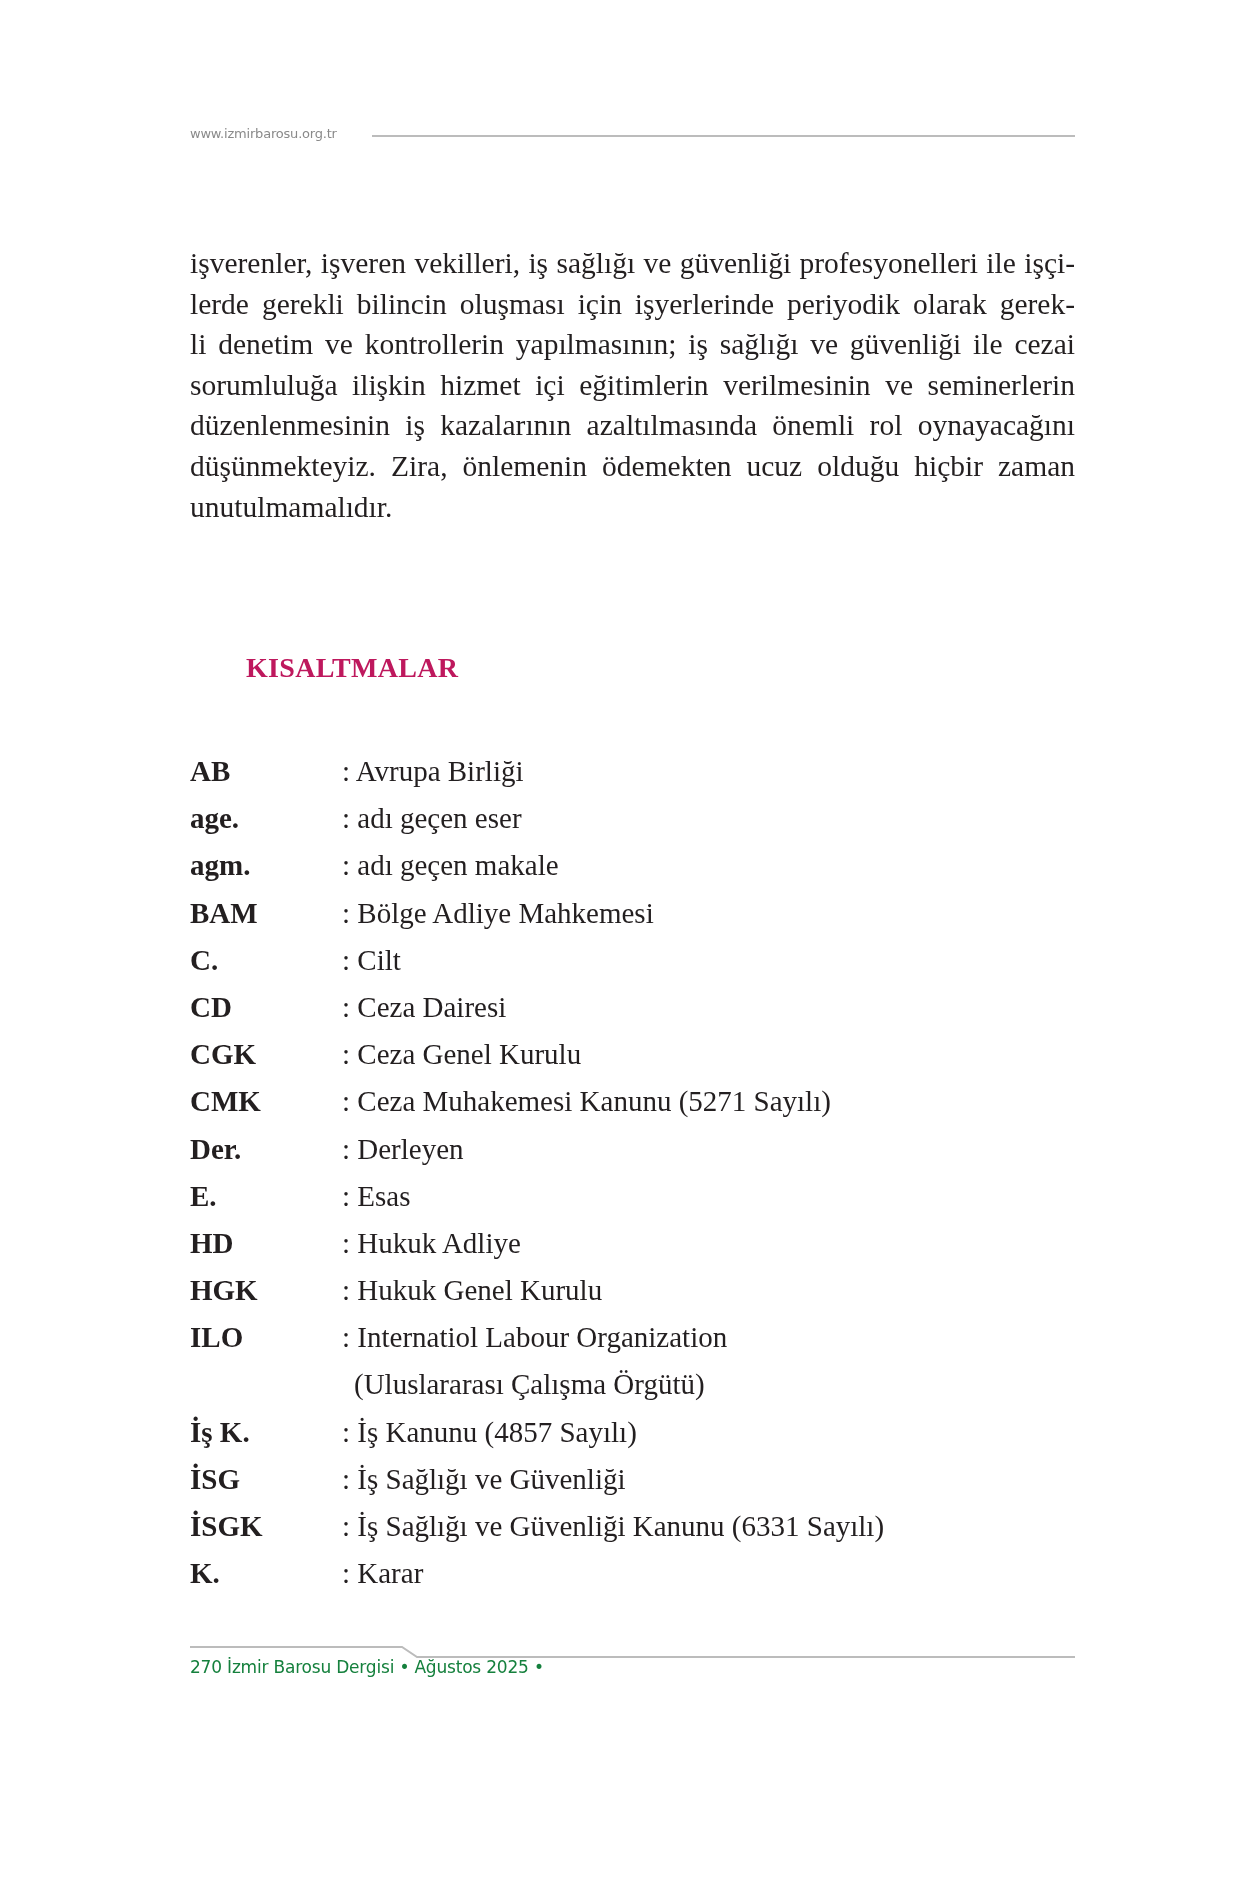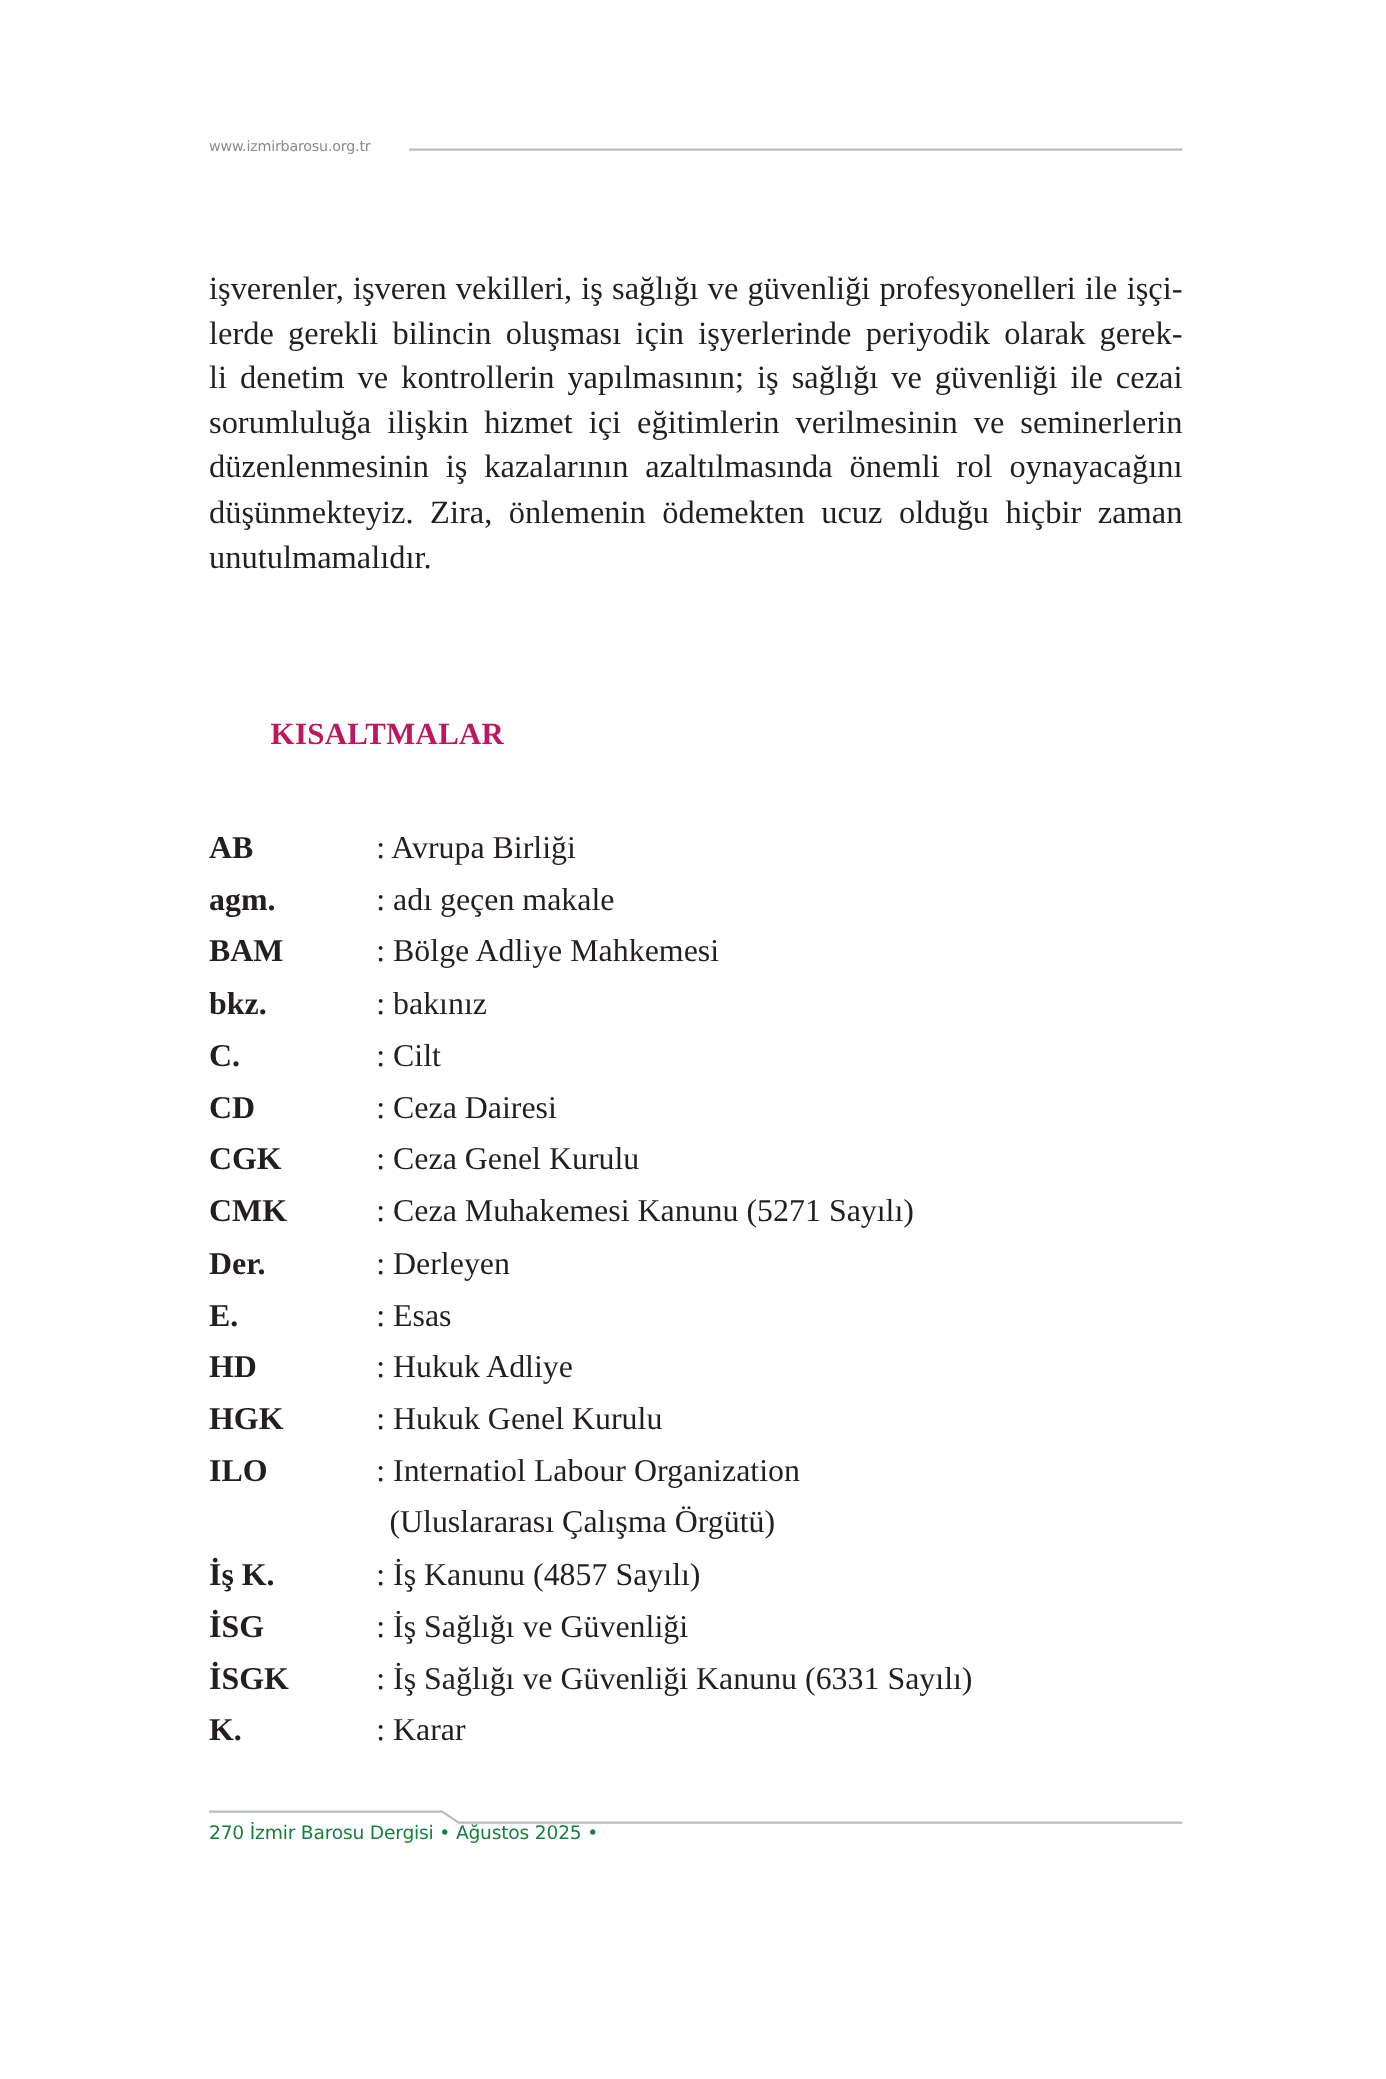--- a/index.html
+++ b/index.html
@@ -48,30 +48,30 @@
 </div>
 
 <div class="section-title">KISALTMALAR</div>
 
 <div class="abbr-list">
   <div class="abbr-row">
     <span class="abbr-term">AB</span>
     <span class="abbr-def">: Avrupa Birliği</span>
   </div>
   <div class="abbr-row">
+    <span class="abbr-term">age.</span>
+    <span class="abbr-def">: adı geçen eser</span>
+  </div>
+  <div class="abbr-row">
     <span class="abbr-term">agm.</span>
     <span class="abbr-def">: adı geçen makale</span>
   </div>
   <div class="abbr-row">
     <span class="abbr-term">BAM</span>
     <span class="abbr-def">: Bölge Adliye Mahkemesi</span>
-  </div>
-  <div class="abbr-row">
-    <span class="abbr-term">bkz.</span>
-    <span class="abbr-def">: bakınız</span>
   </div>
   <div class="abbr-row">
     <span class="abbr-term">C.</span>
     <span class="abbr-def">: Cilt</span>
   </div>
   <div class="abbr-row">
     <span class="abbr-term">CD</span>
     <span class="abbr-def">: Ceza Dairesi</span>
   </div>
   <div class="abbr-row">

